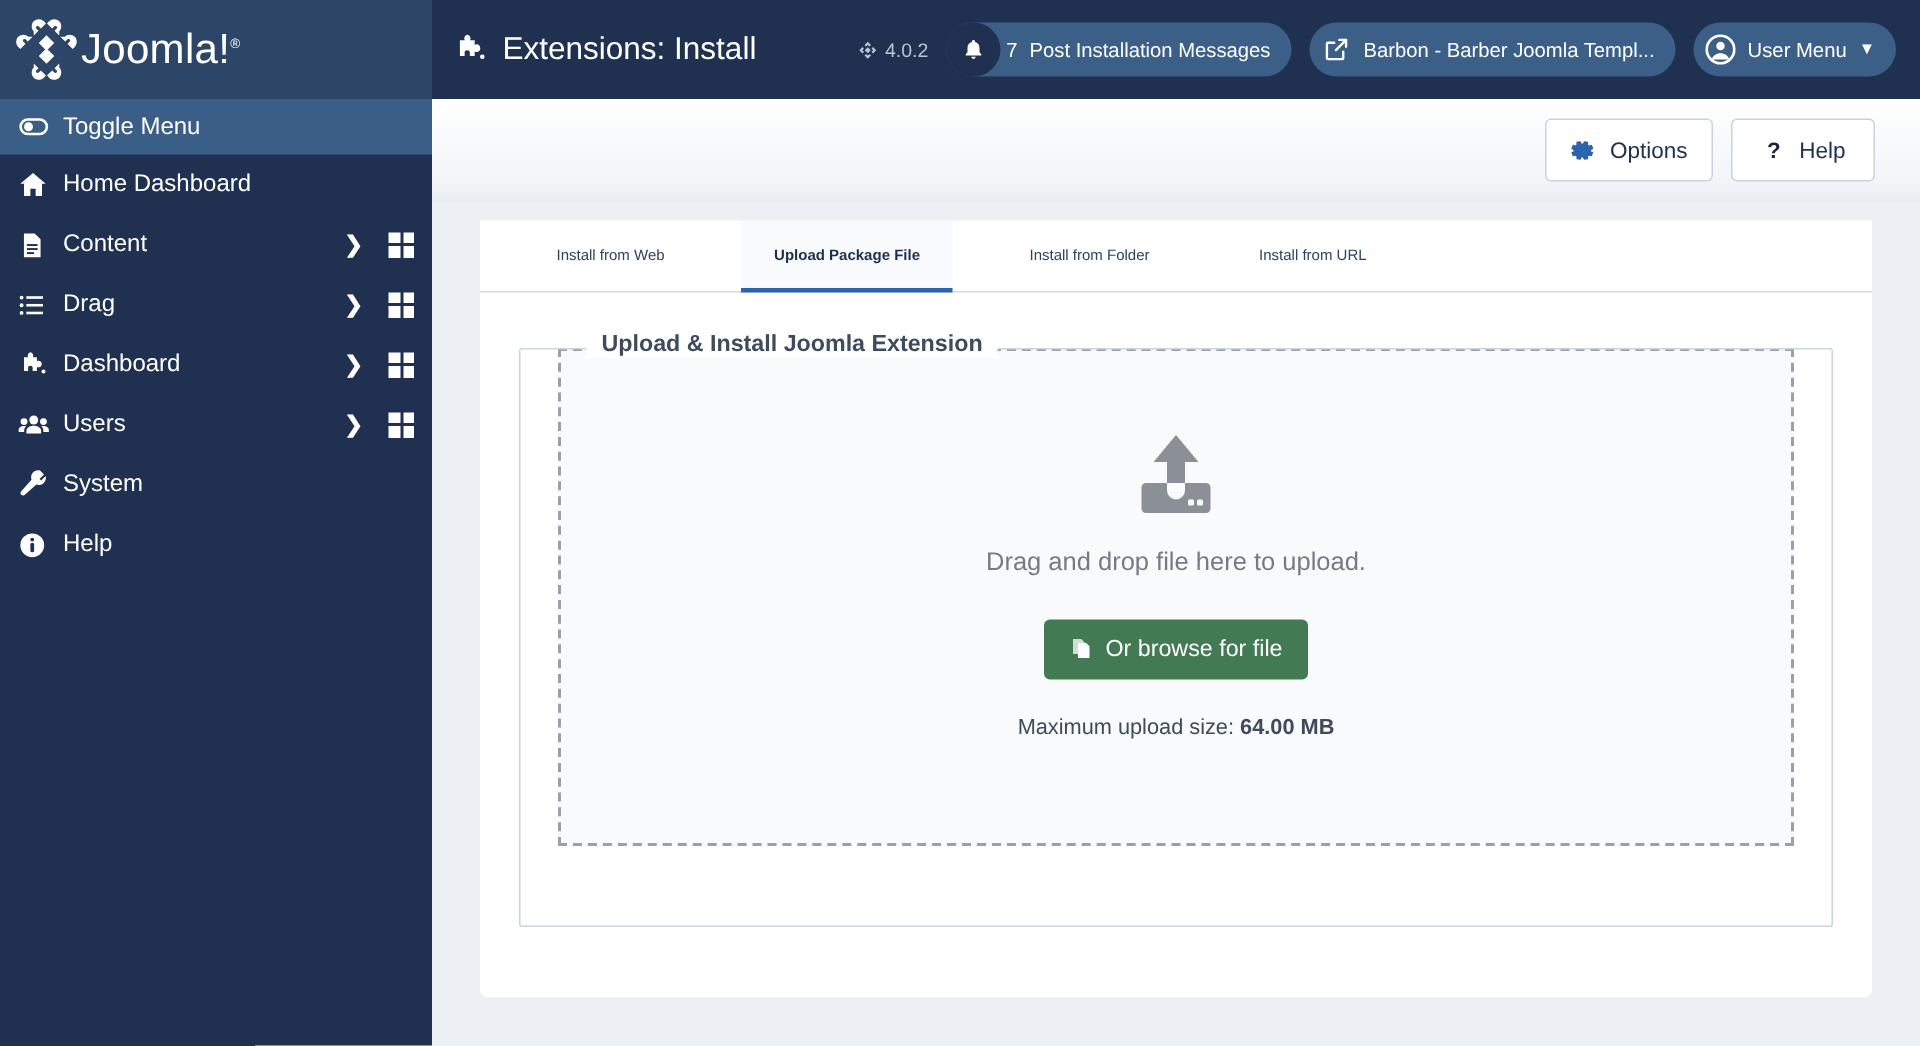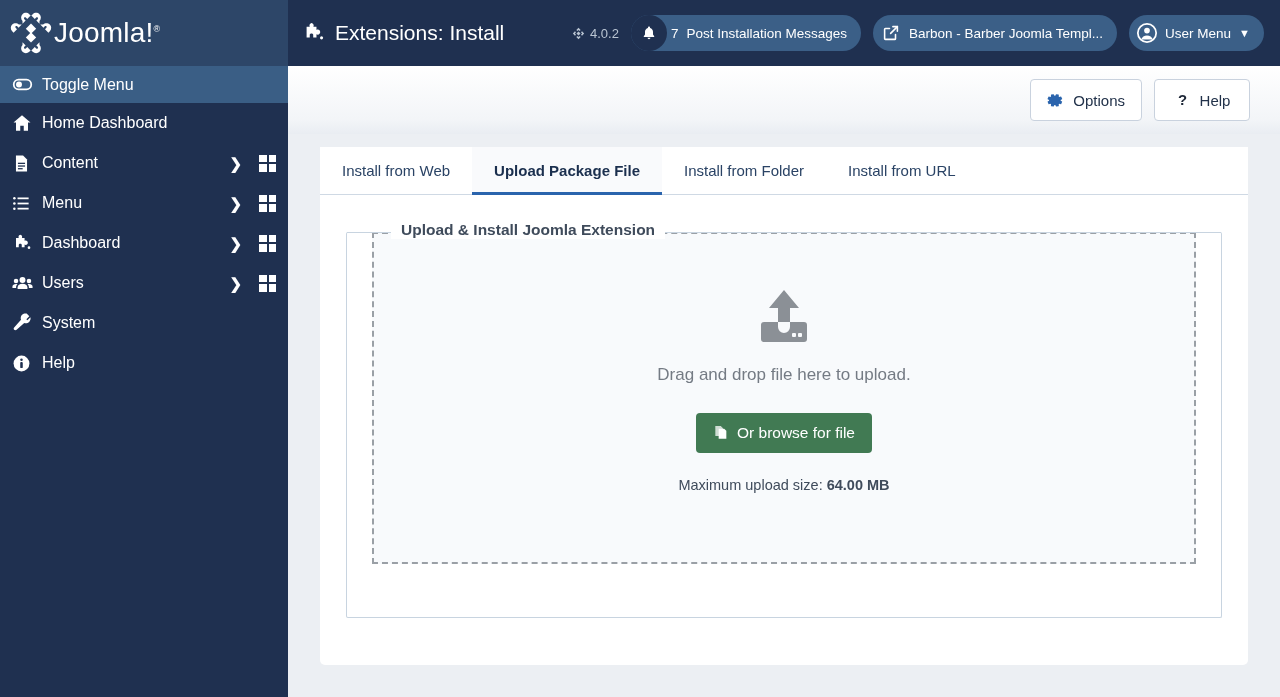--- a/index.html
+++ b/index.html
@@ -142,24 +142,25 @@
 
   #tabs {
     display: flex;
     border-bottom: 1px solid #cfd9e4;
     height: 48px;
     padding-left: 0;
   }
   .tab {
     padding: 0 22px;
     display: flex; align-items: center;
-    font-size: 15px; color: #2a4365;
+    font-size: 10px; color: #2a4365;
     cursor: pointer;
     position: relative;
     white-space: nowrap;
+    margin-left: 29px;
   }
   .tab.active {
     font-weight: bold;
     background: #f9fafc;
     color: #1b2f4e;
   }
   .tab.active::after {
     content: ""; position: absolute;
     left: 0; right: 0; bottom: -1px; height: 3px;
     background: #2a64ad;
@@ -289,21 +290,21 @@
     <span class="nav-ico">
       <svg viewBox="0 0 24 24" width="19" height="19" fill="#ffffff">
         <circle cx="3" cy="5.5" r="1.6"></circle>
           <rect x="7" y="4.4" width="14" height="2.2"></rect>
         <circle cx="3" cy="12" r="1.6"></circle>
           <rect x="7" y="10.9" width="14" height="2.2"></rect>
         <circle cx="3" cy="18.5" r="1.6"></circle>
           <rect x="7" y="17.4" width="14" height="2.2"></rect>
       </svg>
     </span>
-    <span class="nav-label">Menu</span>
+    <span class="nav-label">Drag</span>
     <span class="nav-chevron">❯</span>
     <span class="nav-grid">
         <i></i>
         <i></i>
         <i></i>
         <i></i>
       </span>
   </div>
 
   <div class="nav-item">

